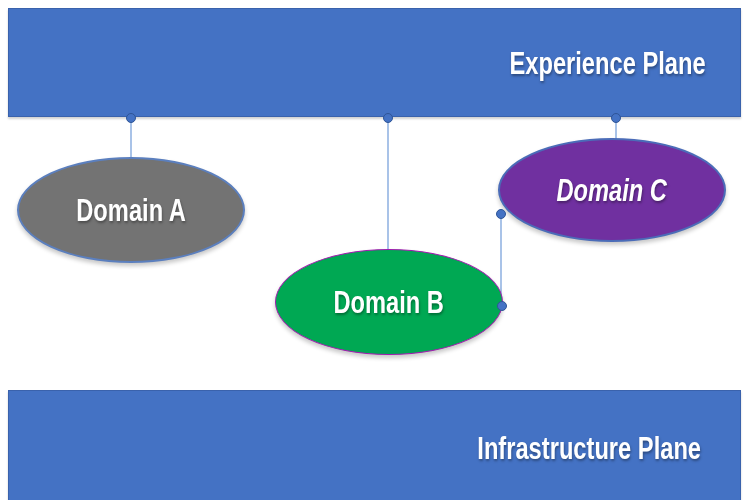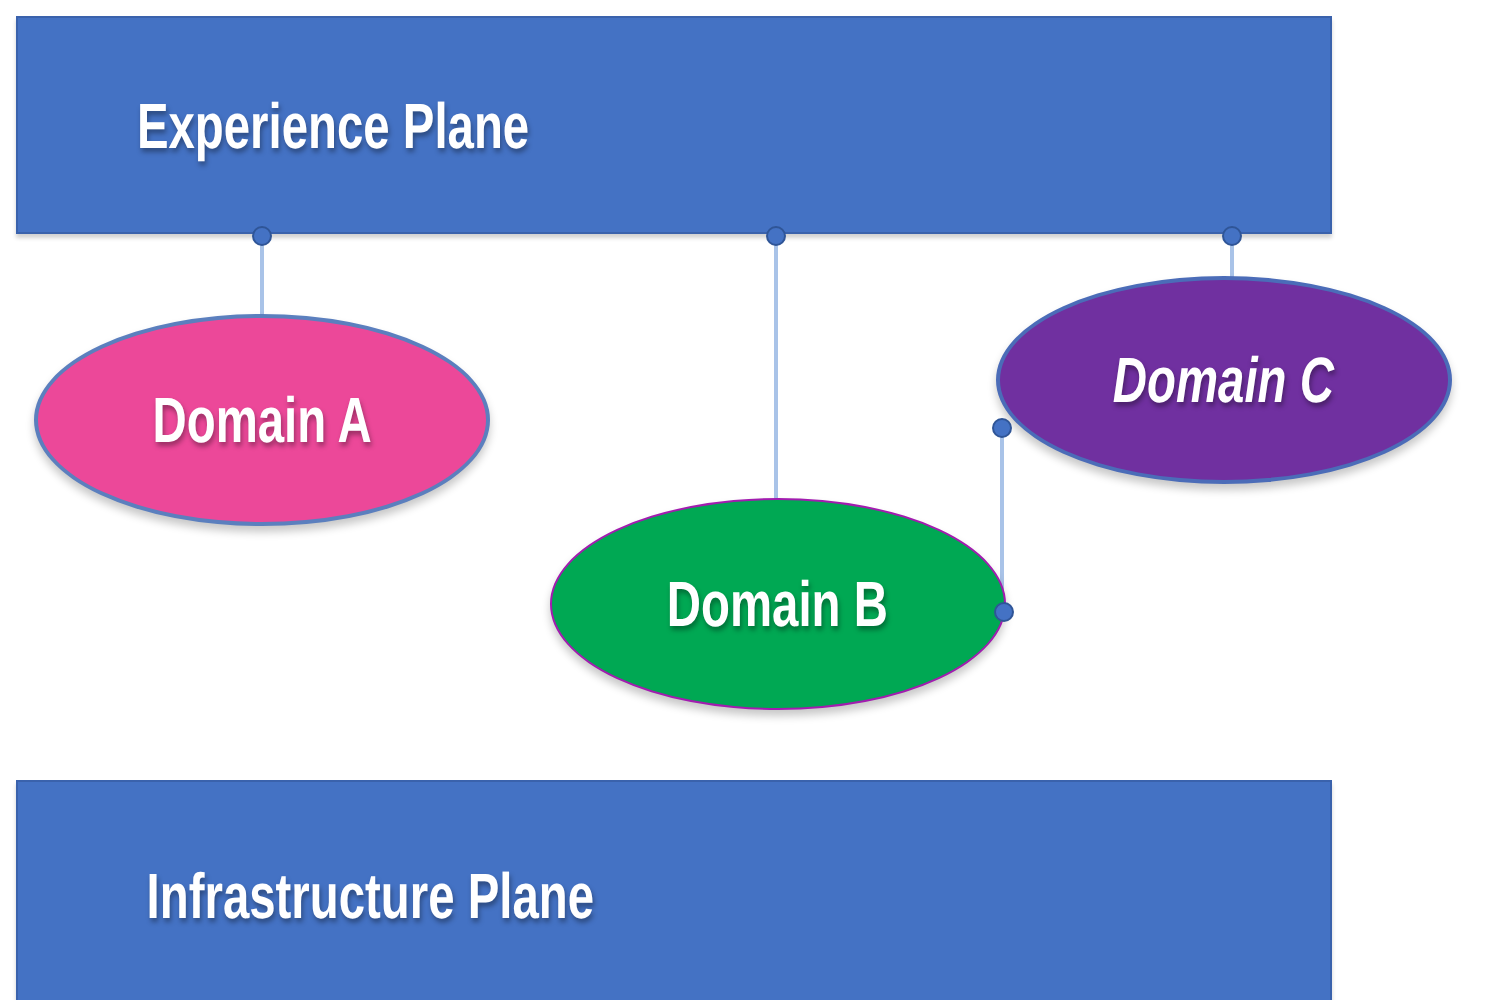--- a/index.html
+++ b/index.html
@@ -12,48 +12,48 @@
     position: relative;
     width: 744px;
     height: 500px;
     background: #ffffff;
     overflow: hidden;
   }
   
   .plane {
     position: absolute;
     left: 8px;
-    width: 658px;
+    width: 733px;
     background: #4472C4;
     border: 1px solid #3A62AC;
     box-shadow: 0 2px 2px rgba(0,0,0,0.18);
     display: flex;
     align-items: center;
-    justify-content: flex-start;
+    justify-content: flex-end;
     z-index: 2;
     box-sizing: border-box;
     padding-left: 25px;
   }
   .plane-experience { top: 8px; height: 109px; }
   .plane-infrastructure { top: 378px; height: 115px; margin-top: 12px; }
 
   
   .domain {
     position: absolute;
     border-radius: 50%;
     display: flex;
     align-items: center;
     justify-content: center;
     box-shadow: 0 3px 4px rgba(0,0,0,0.22);
     z-index: 2;
     box-sizing: border-box;
   }
   .domain-a {
     left: 17px; top: 157px; width: 228px; height: 106px;
-    background: #ec4899;
+    background: #737373;
     border: 2px solid #5B7FBE;
   }
   .domain-b {
     left: 275px; top: 249px; width: 228px; height: 106px;
     background: #00A853;
     border: 1px solid #a21caf;
   }
   .domain-c {
     left: 498px; top: 138px; width: 228px; height: 104px;
     background: #7030A0;

